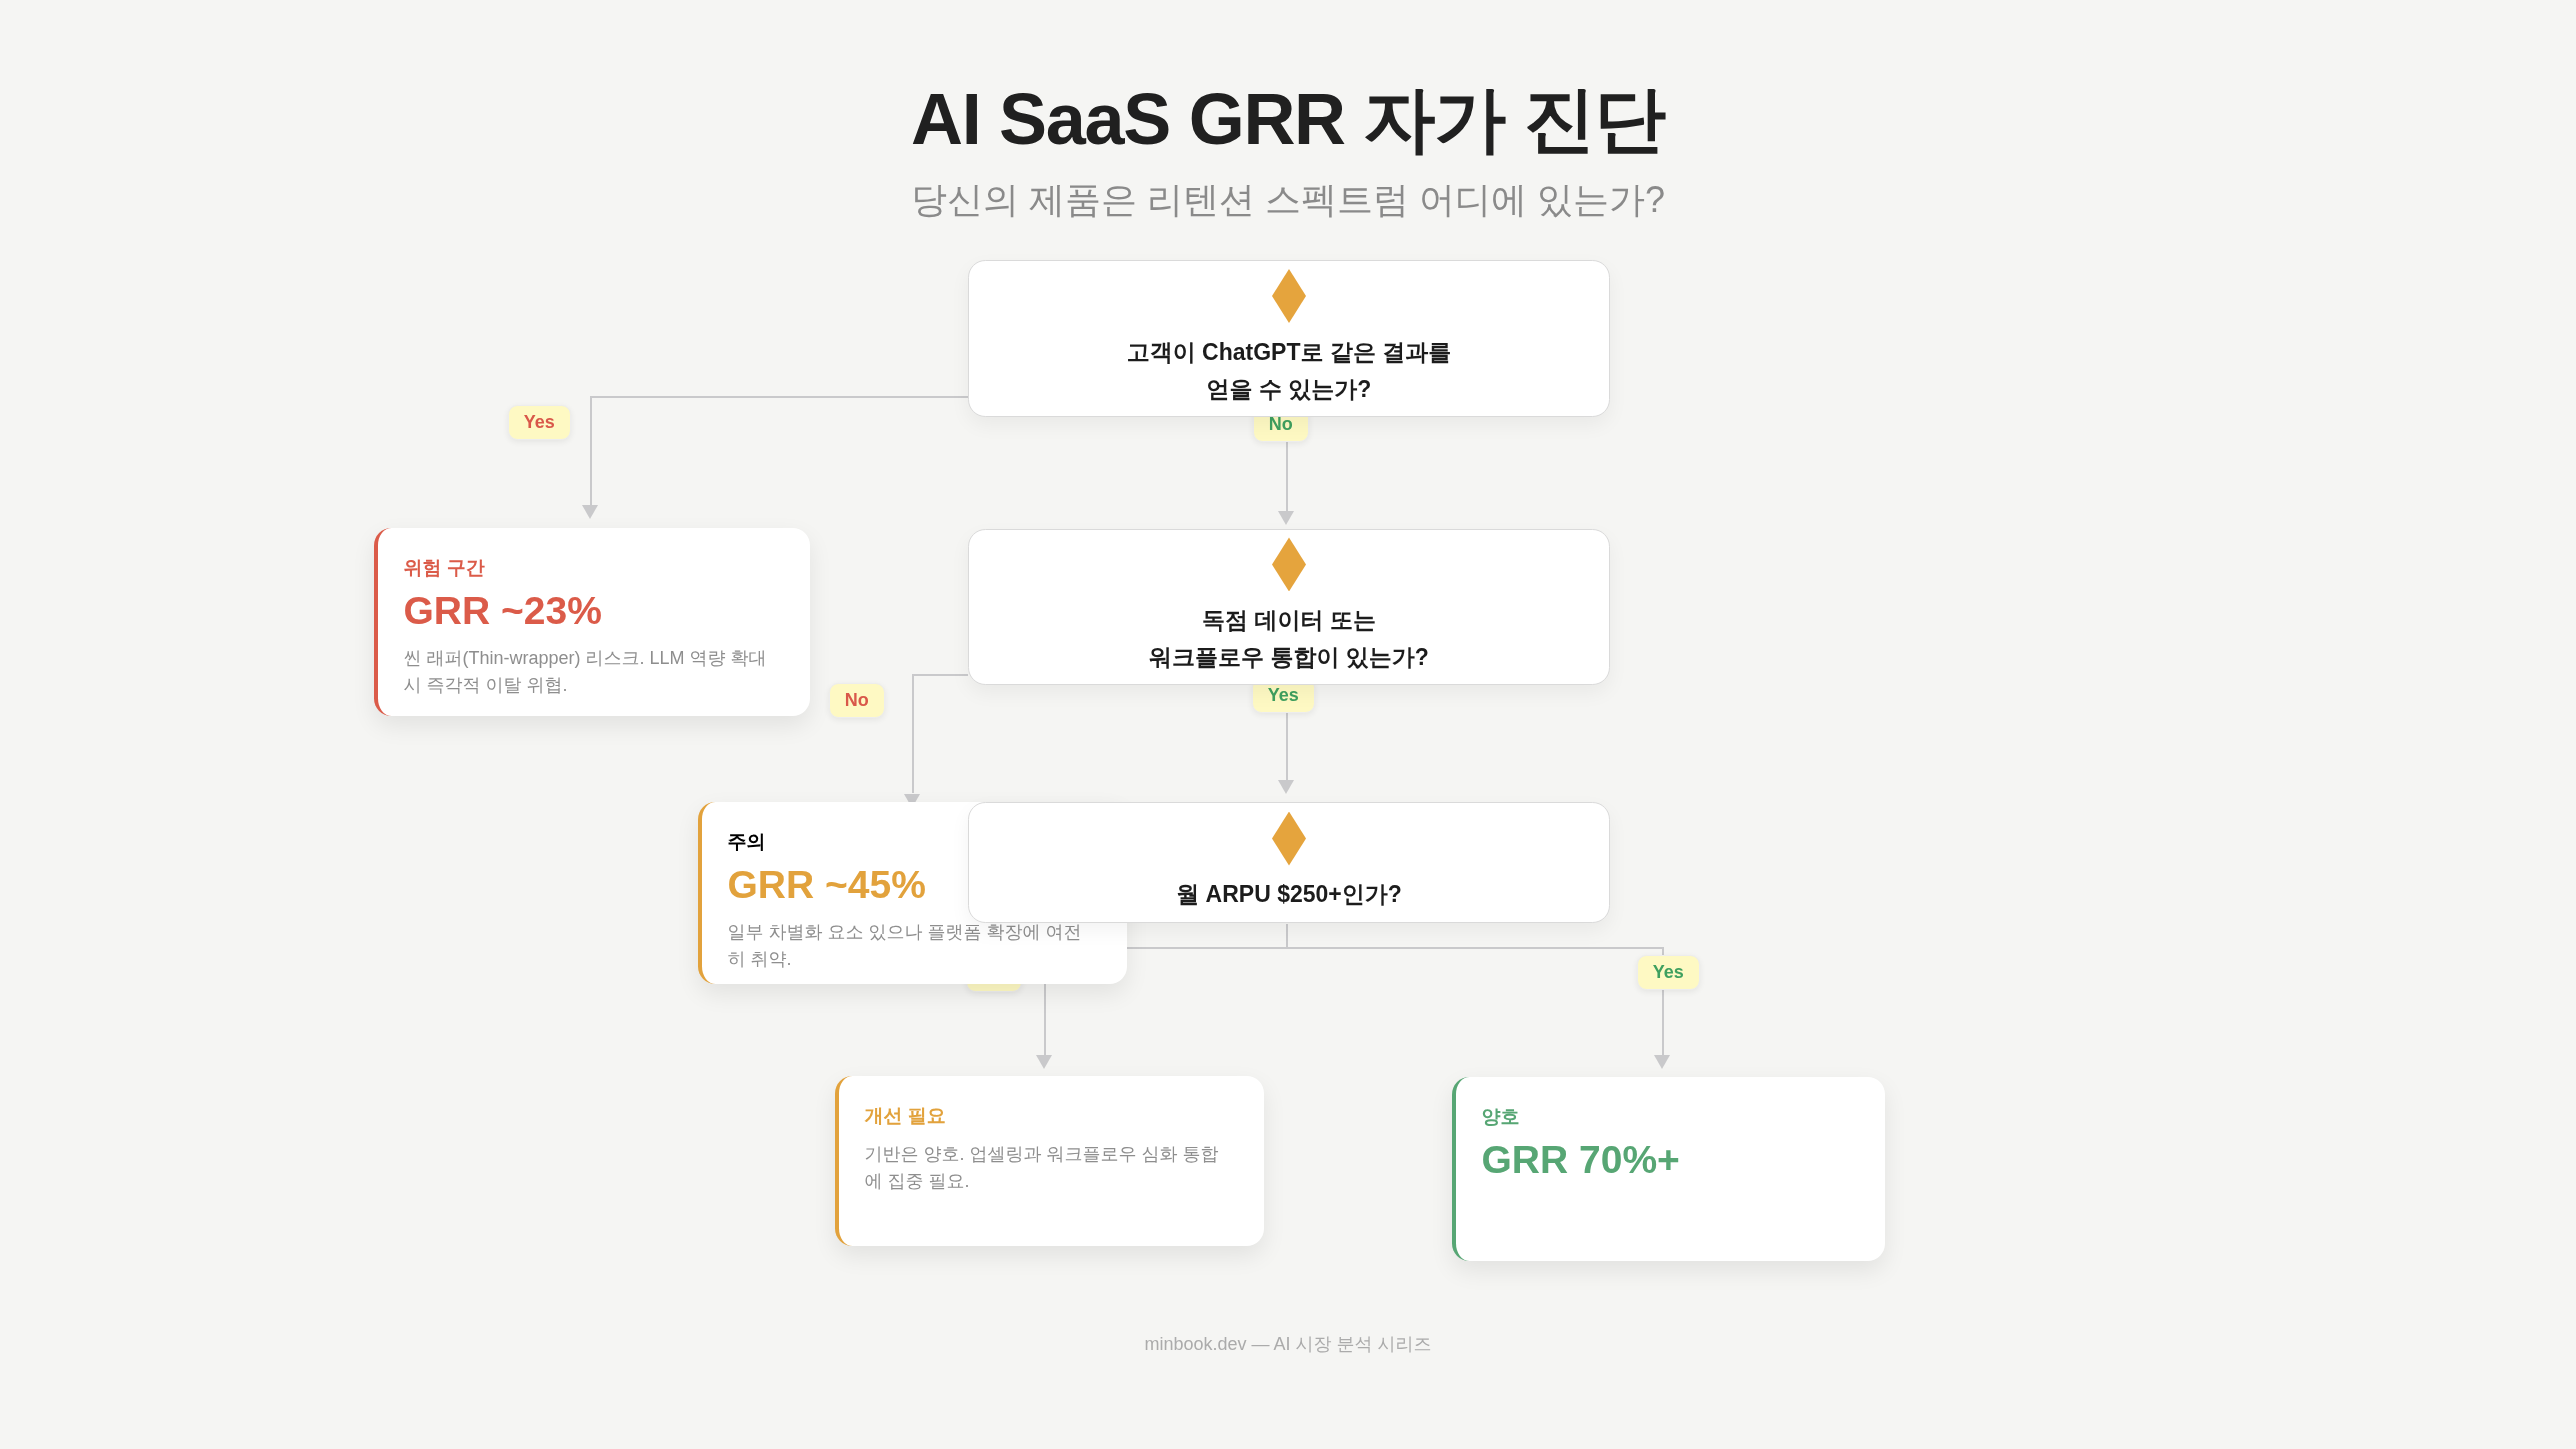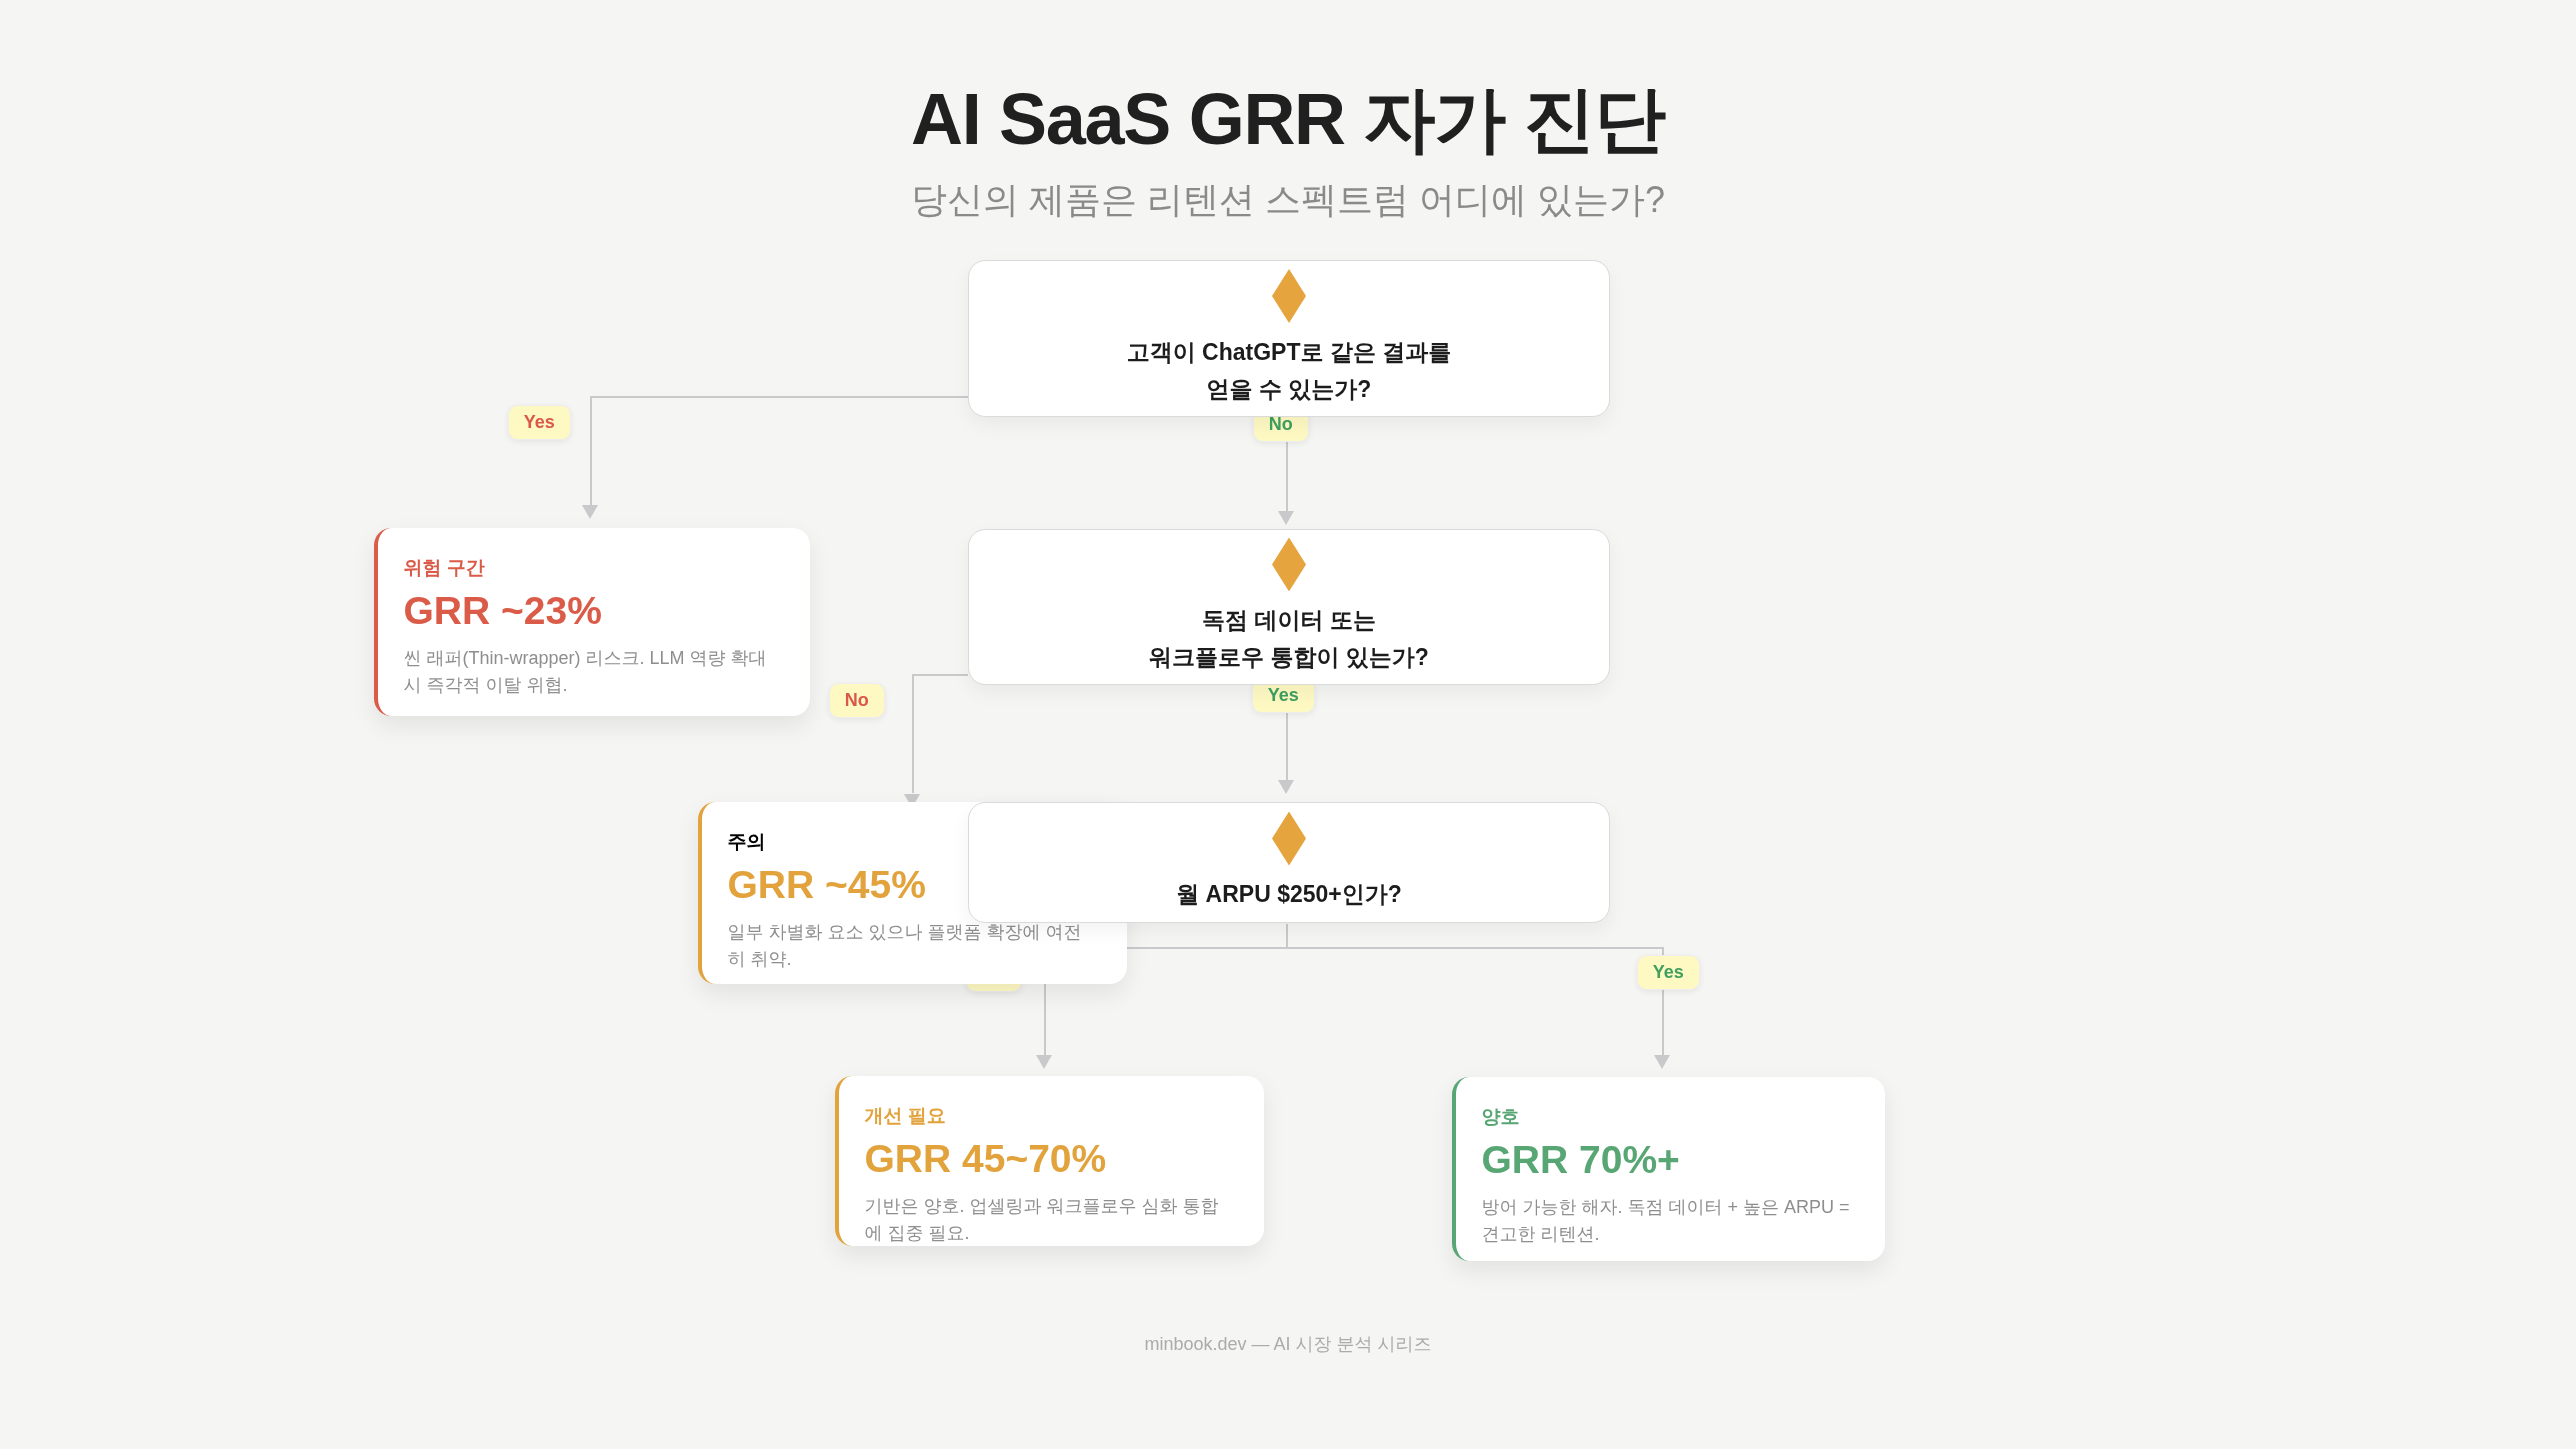--- a/index.html
+++ b/index.html
@@ -106,28 +106,26 @@
 </div>
 
 <div class="card" style="left: 698px; top: 802px; width: 429px; height: 182px; border-left-color: rgb(226, 162, 60);">
   <div class="tag" style="color: #000000;">주의</div>
   <div class="value" style="color: rgb(226, 162, 60);">GRR ~45%</div>
   <div class="desc">일부 차별화 요소 있으나 플랫폼 확장에 여전히 취약.</div>
 </div>
 
 <div class="card" style="left: 835px; top: 1076px; width: 429px; height: 170px; border-left-color: rgb(226, 162, 60);">
   <div class="tag" style="color: rgb(226, 162, 60);">개선 필요</div>
-  <div class="value" style="color: rgb(226, 162, 60);">GRR 45~70%</div>
   <div class="desc">기반은 양호. 업셀링과 워크플로우 심화 통합에 집중 필요.</div>
 </div>
 
 <div class="card" style="left: 1452px; top: 1077px; width: 433px; height: 184px; border-left-color: rgb(87, 166, 116);">
   <div class="tag" style="color: rgb(87, 166, 116);">양호</div>
   <div class="value" style="color: rgb(87, 166, 116);">GRR 70%+</div>
-  <div class="desc">방어 가능한 해자. 독점 데이터 + 높은 ARPU = 견고한 리텐션.</div>
 </div>
 
 <div class="decision" style="left:968px; top:260px; width:642px; height:157px;">
   <div class="diamond" style="background: rgb(229, 164, 61);"></div>
   <div class="q">고객이 ChatGPT로 같은 결과를</div>
   <div class="q">얻을 수 있는가?</div>
 </div>
 
 <div class="decision" style="left:968px; top:529px; width:642px; height:156px;">
   <div class="diamond" style="background: rgb(229, 164, 61);"></div>

